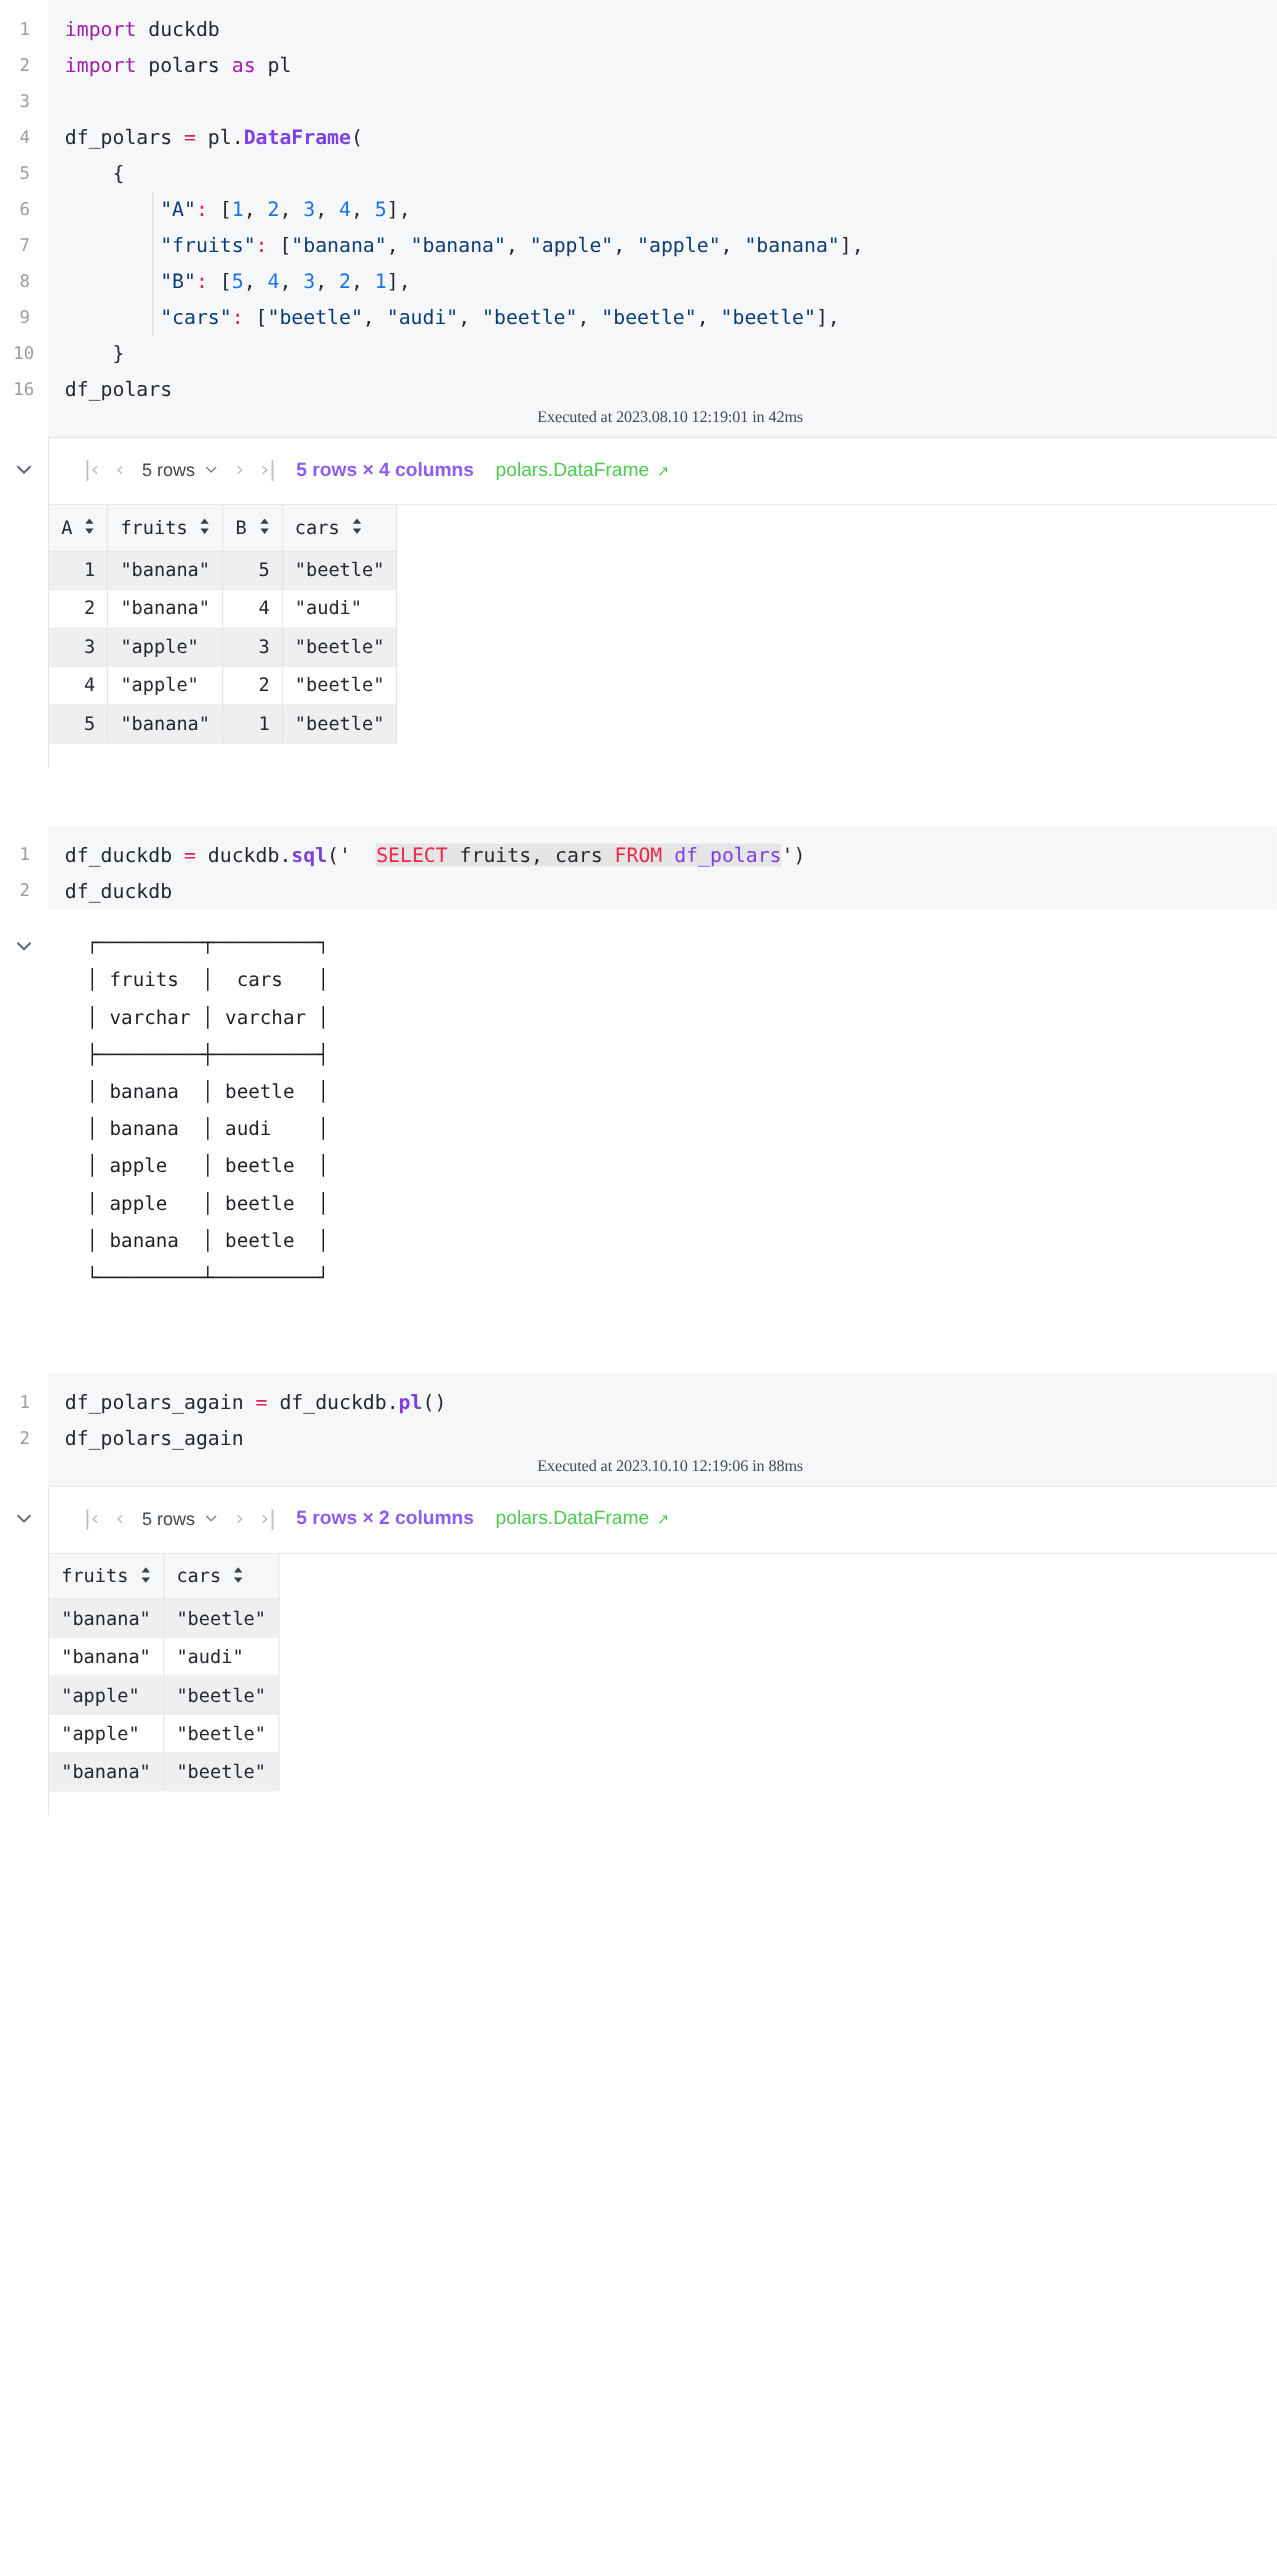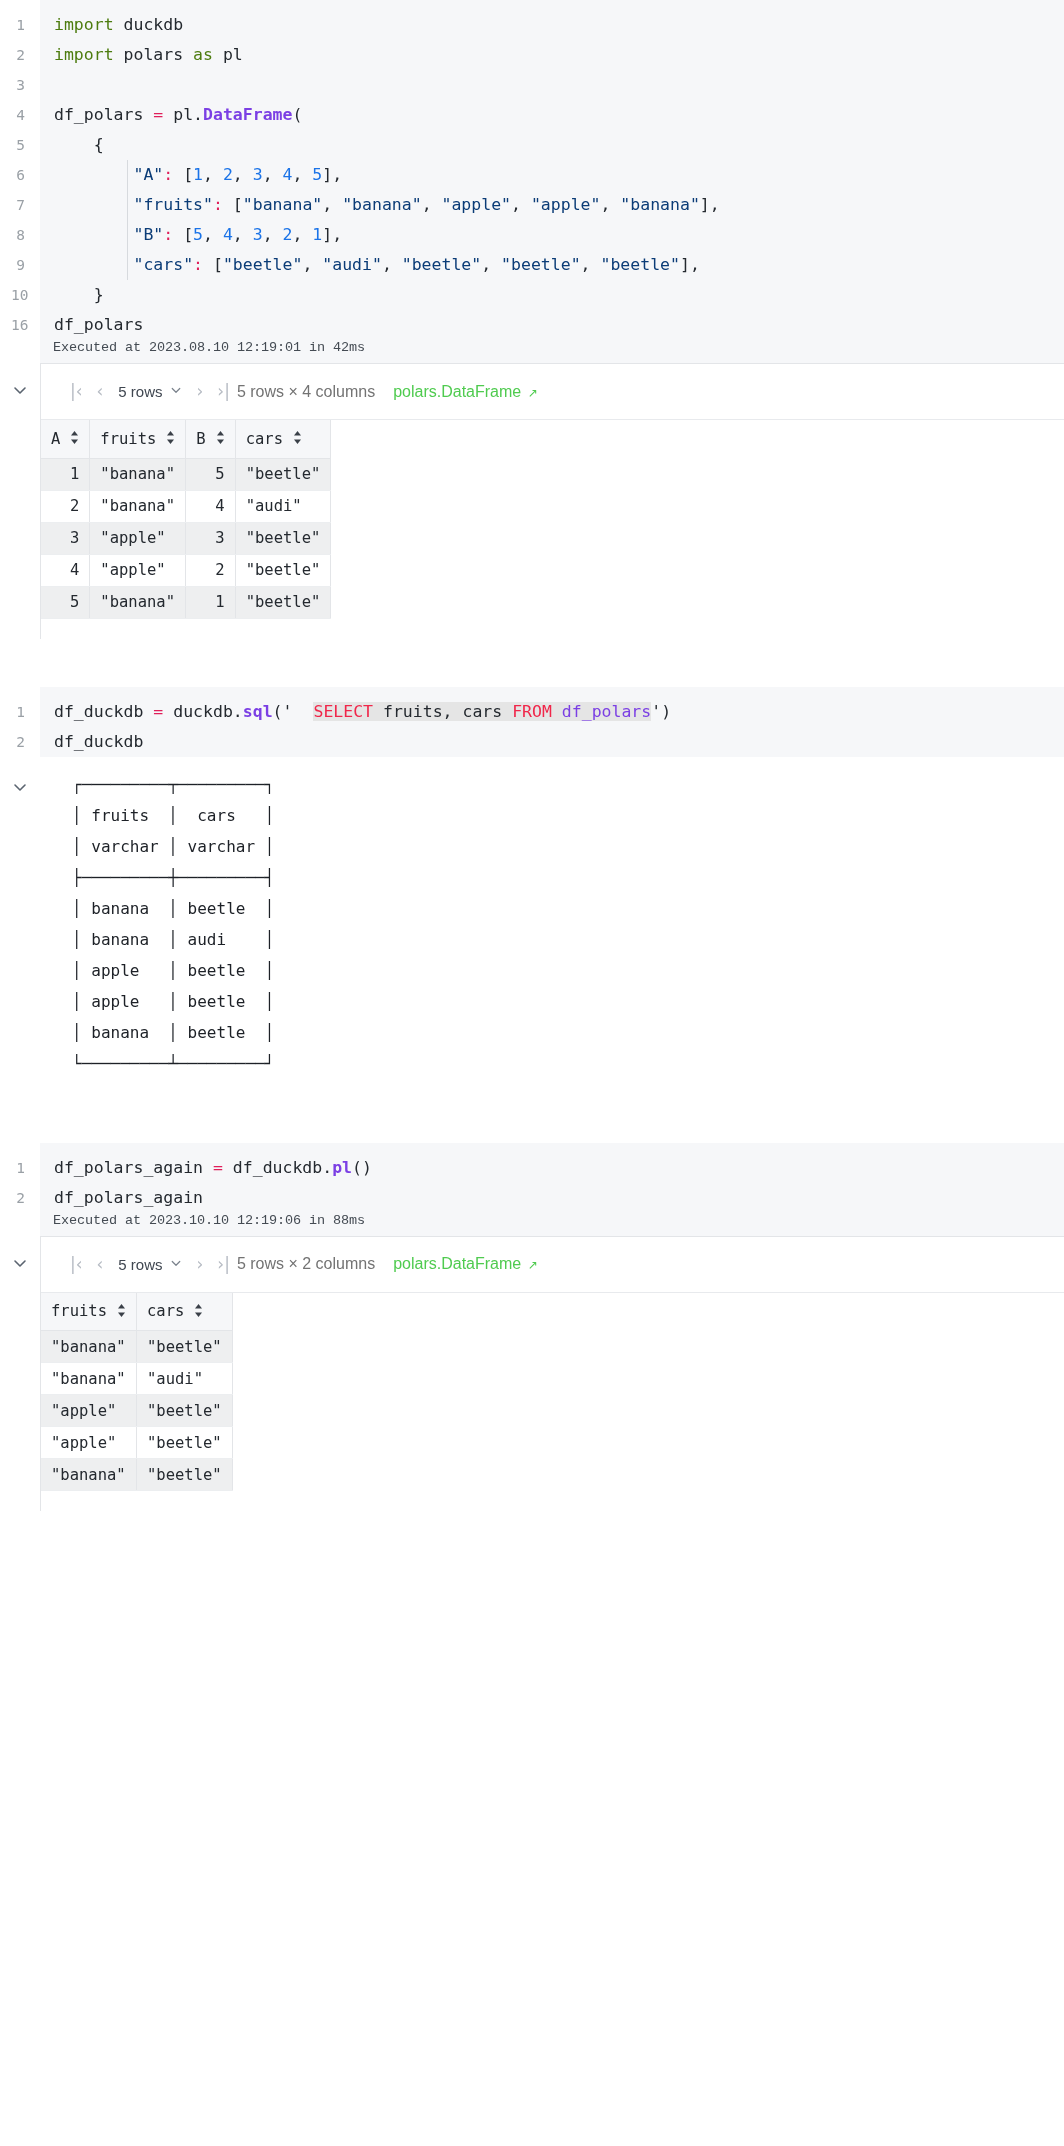--- a/index.html
+++ b/index.html
@@ -39,21 +39,21 @@
     text-align: right;
     color: #9aa0a6;
     font-family: "DejaVu Sans Mono", monospace;
     font-size: 14.5px;
     flex: 0 0 auto;
     user-select: none;
   }
   .code-text { margin-left: 29px; flex: 1 1 auto; }
 
   
-  .kw   { color: #4d7c0f; }
+  .kw   { color: #a21caf; }
   .fn   { color: #7b3fe4; font-weight: bold; }
   .str  { color: #0b3c77; }
   .num  { color: #1a73e8; }
   .punc { color: #24292f; }
   .op   { color: #e01e5a; }
   .sqlhl { background: #e5e5e5; margin-left: 21px; }
   .sqlkw { color: #f0264a; }
   .sqlid { color: #7b3fe4; }
 
   .indent-guide {
@@ -62,22 +62,23 @@
     width: 1px;
     background: #d7dade;
   }
 
   .exec-info {
     margin-left: 40px;
     background: #f6f7f9;
     padding: 0 0 8px 13px;
     font-size: 13.5px;
     color: #444b53;
-    font-family: Liberation Mono, monospace;
+    font-family: Liberation Serif, serif;
     letter-spacing: -0.1px;
+    text-align: center;
   }
 
   
   .result {
     position: relative;
     margin-left: 40px;
     border-top: 1px solid #e3e5e8;
     background: #fff;
   }
   .chevron {
@@ -111,21 +112,21 @@
     cursor: pointer;
     line-height: 1;
     display: flex; align-items: center;
   }
   .rows-sel {
     display: flex; align-items: center; gap: 7px;
     padding: 0 8px; cursor: pointer; color: #3f4650;
     font-size: 15px;
   }
   .rows-sel .caret { color: #7a828c; font-size: 12px; }
-  .grid-dims { color: #737373; font-size: 16px; white-space: pre; }
+  .grid-dims { margin-left: 10px; color: #8b5cf6; font-size: 16px; white-space: pre; font-weight: bold; }
   .grid-type {
     margin-left: 18px; color: #4fcb4f; font-size: 16px;
     cursor: pointer; white-space: pre;
   }
   .grid-type .ext { font-size: 12px; margin-left: 2px; }
 
   table.dg { border-collapse: collapse; font-family: "DejaVu Sans Mono", monospace; }
   table.dg th {
     background: #f6f7f9;
     border-right: 1px solid #e3e5e8;

